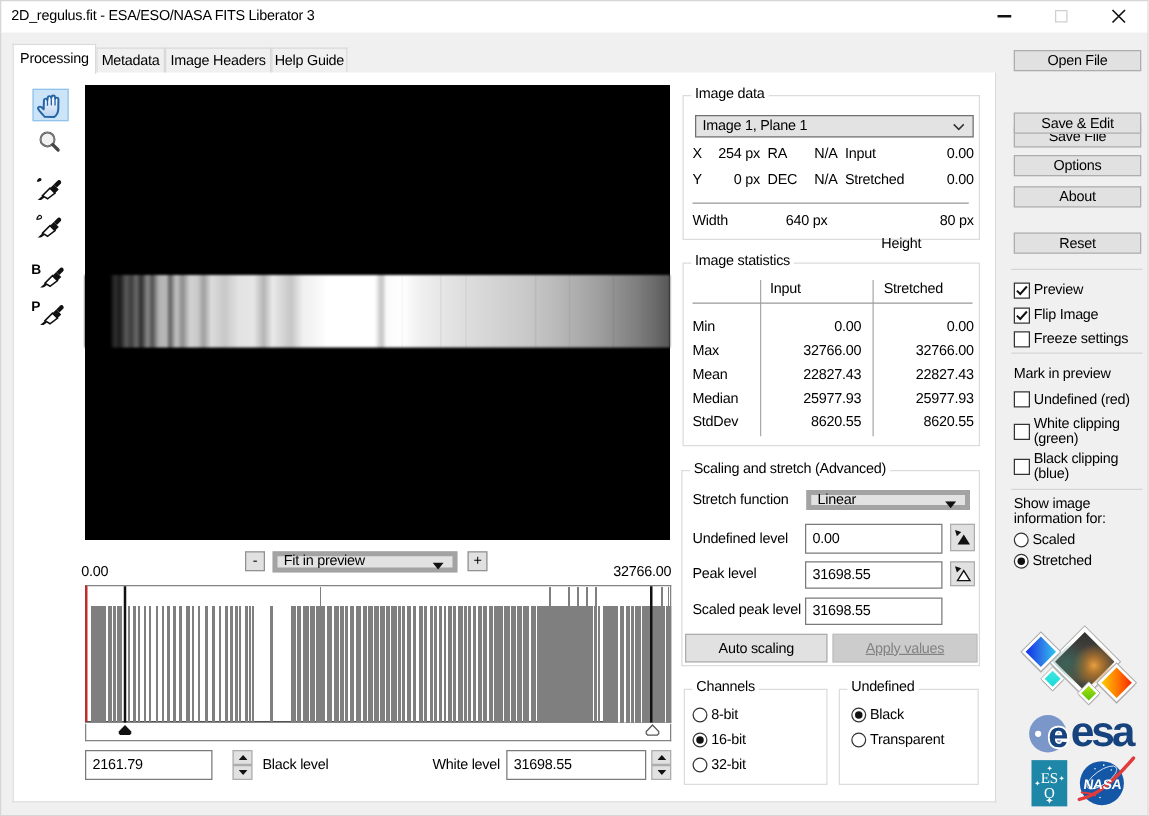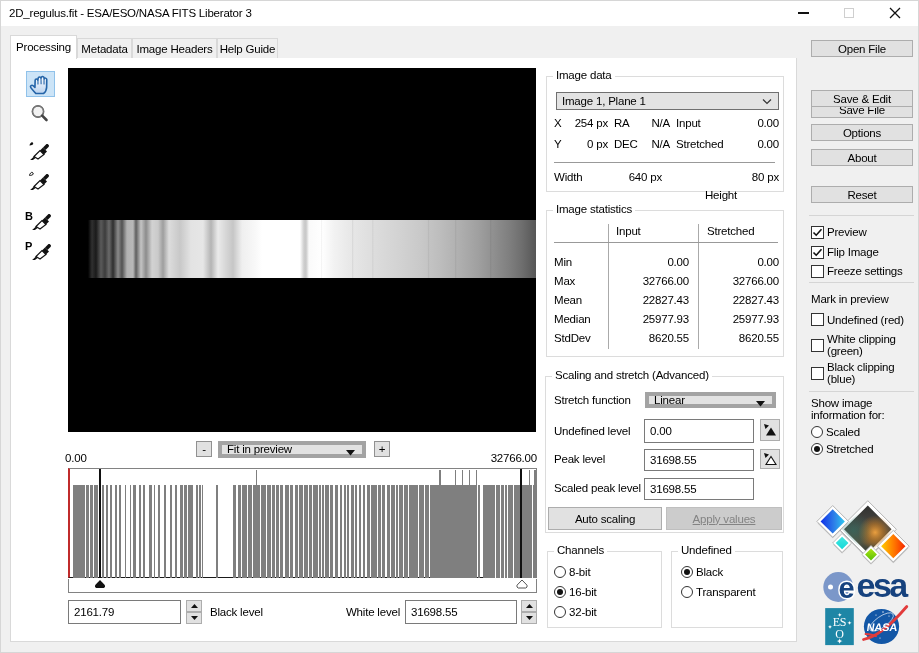--- a/index.html
+++ b/index.html
@@ -310,21 +310,21 @@
 <div class="abs" style="left:520px; top:469px; width:1.5px; height:109px; background:#111;"></div>
 
 <div class="abs" style="left:68px; top:578.5px; width:469px; height:14.5px; background:#fff; border:1px solid #828282; border-top:none;"></div>
 <svg class="abs" style="left:92px; top:579px;" width="16" height="10">
     <path d="M8,1 L13,6.2 L13,8 L11.8,9 L4.2,9 L3,8 L3,6.2 Z" fill="#111"></path>
   </svg>
 <svg class="abs" style="left:514px; top:579px;" width="16" height="10">
     <path d="M8,1 L13,6.2 L13,8 L11.8,9 L4.2,9 L3,8 L3,6.2 Z" fill="#fff" stroke="#555" stroke-width="1"></path>
   </svg>
 
-<div class="abs input" style="left:68px; top:600px; width:113px; height:24px;">2161.79</div>
+<div class="abs input" style="left:68px; top:600px; width:102px; height:24px;">2161.79</div>
 <div class="abs btn" style="left:186px; top:600px; width:16px; height:12px; border-color:#adadad;">
     <svg width="7" height="5">
       <path d="M0,4 L7,4 L3.5,0 Z" fill="#111"></path>
     </svg>
   </div>
 <div class="abs btn" style="left:186px; top:612px; width:16px; height:12px; border-color:#adadad;">
     <svg width="7" height="5">
       <path d="M0,0 L7,0 L3.5,4 Z" fill="#111"></path>
     </svg>
   </div>

